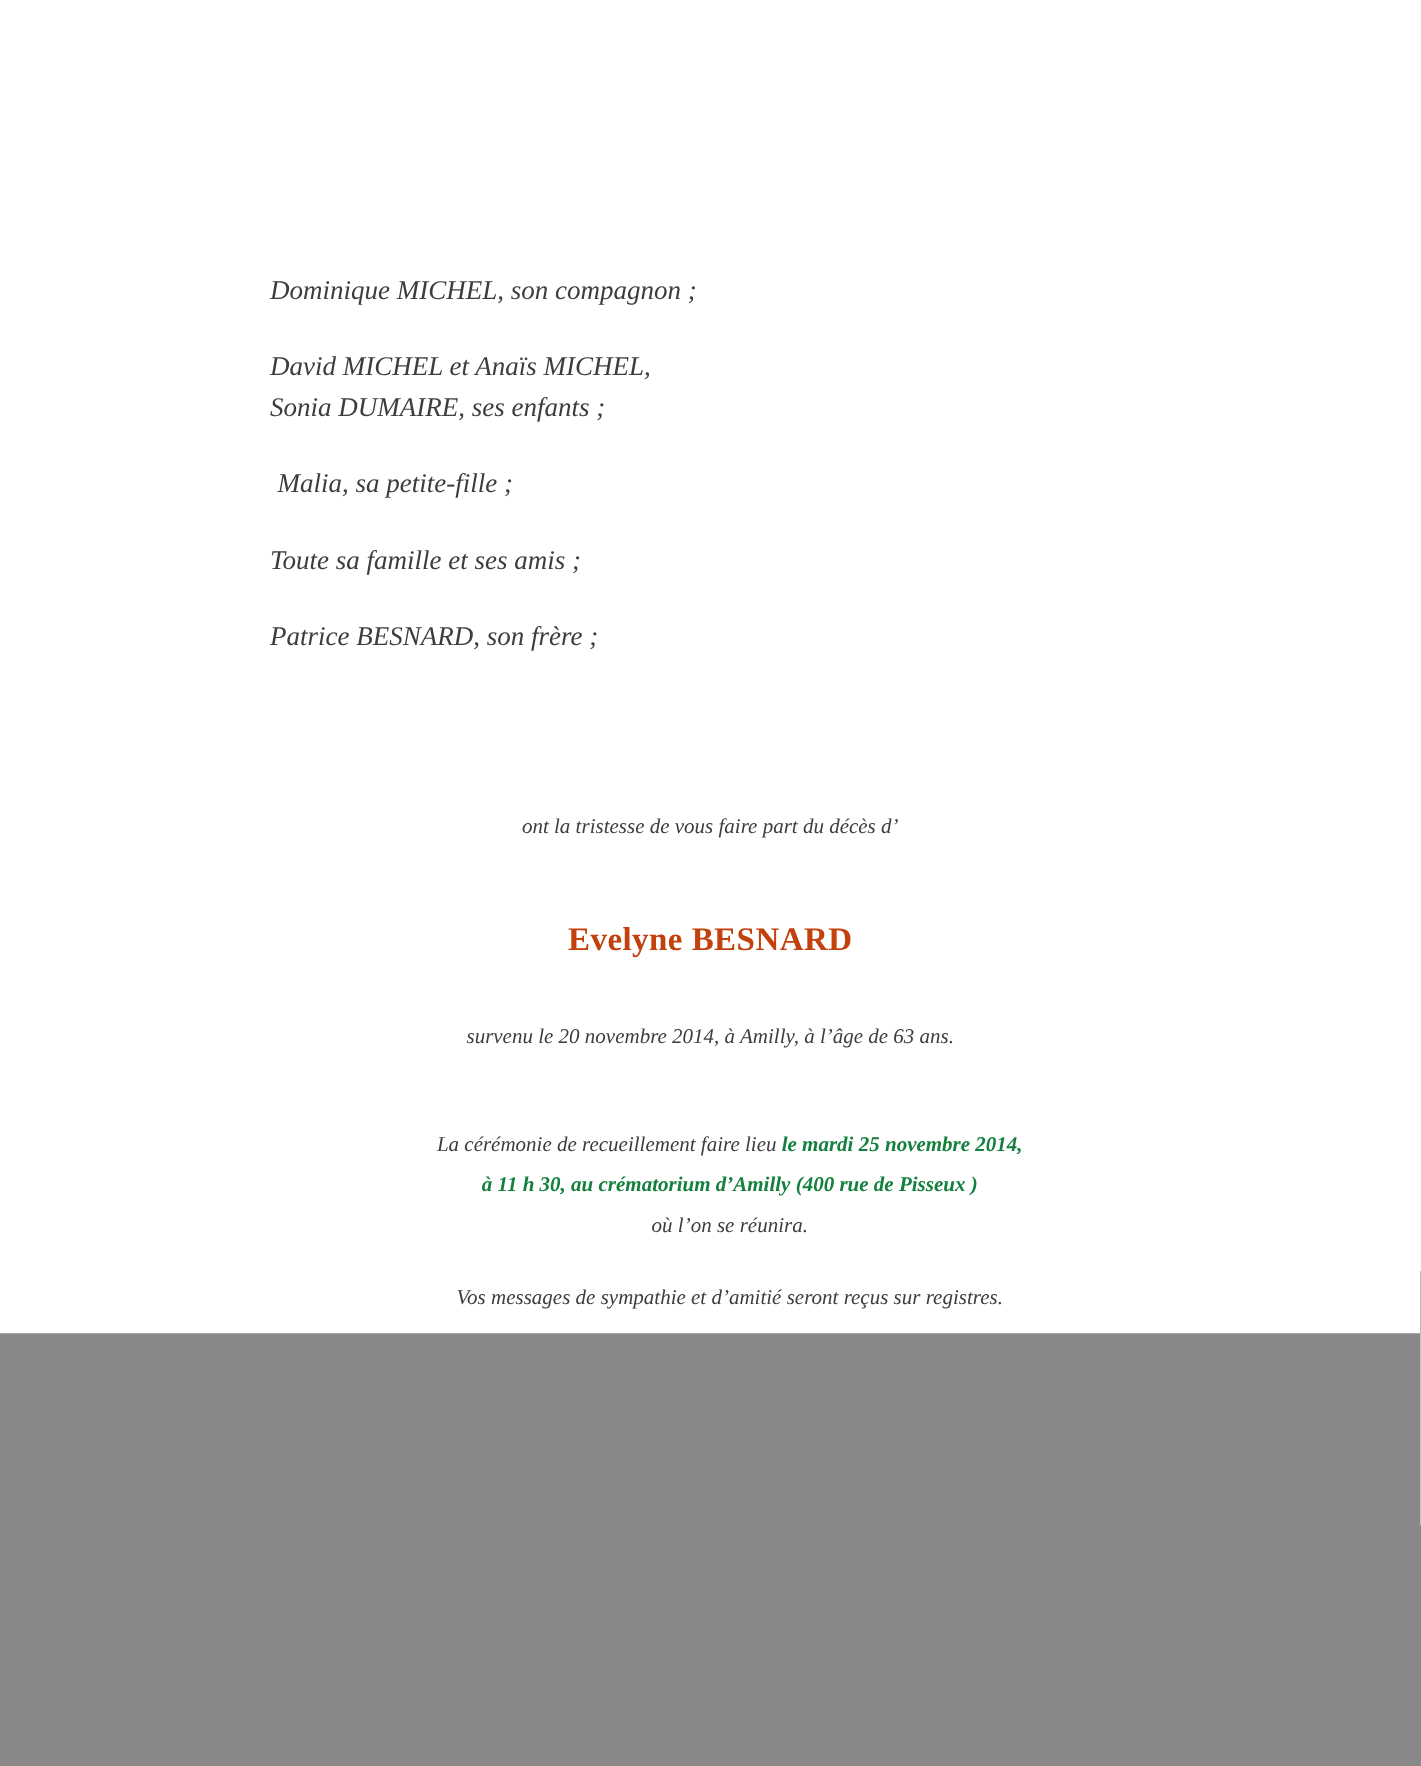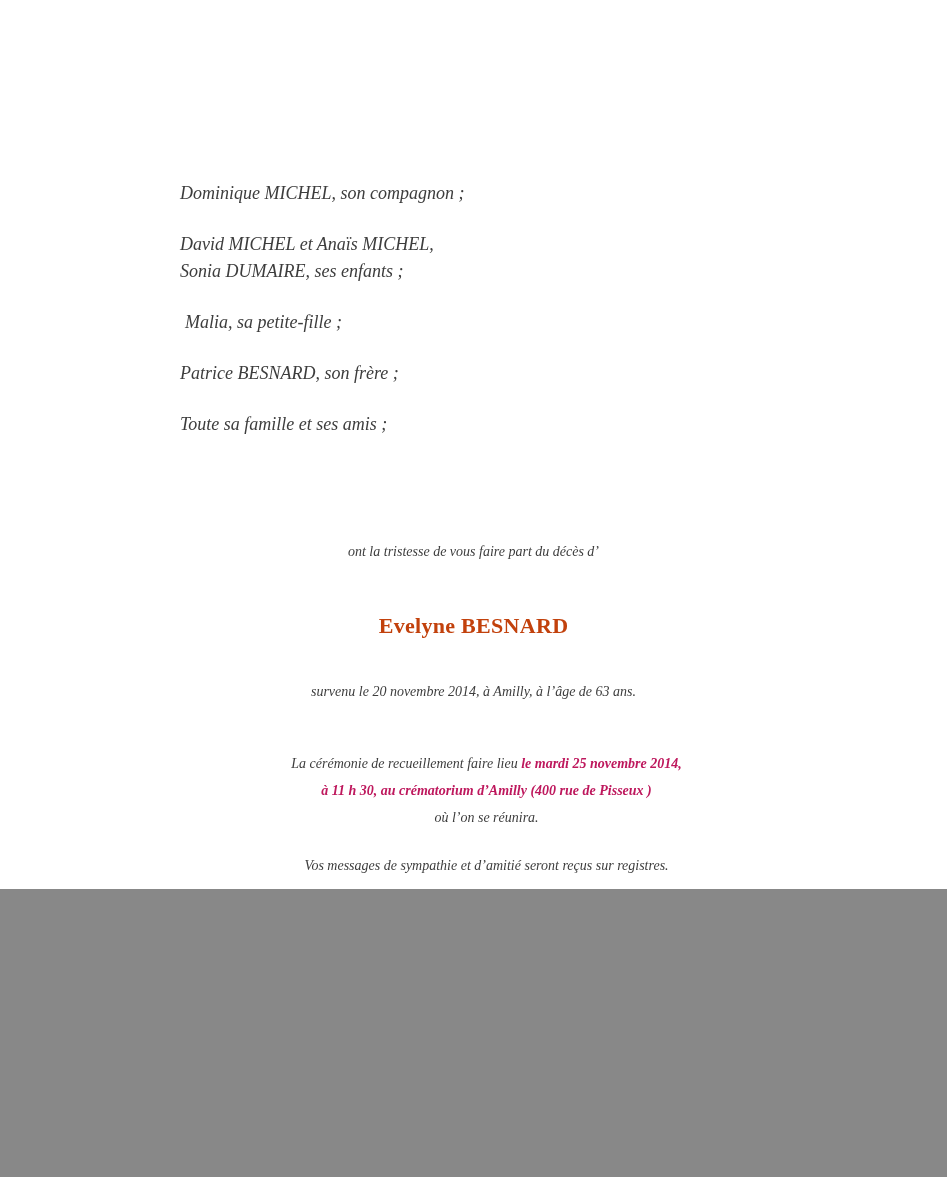--- a/index.html
+++ b/index.html
@@ -39,21 +39,21 @@
   .deceased {
     top: 612px;
     font-style: normal;
     font-weight: bold;
     font-size: 22px;
     color: #c2410c;
     letter-spacing: 0.3px;
   }
   .death-line { top: 678px; }
   .ceremony { top: 750px; left: 13px; }
-  .ceremony .b { font-weight: bold; color: #be185d; font-style: italic; }
+  .ceremony .b { font-weight: bold; color: #15803d; font-style: italic; }
   .registry { top: 852px; left: 13px; }
   .logo {
     position: absolute;
     left: 545px;
     top: 1010px;
     width: 152px;
     height: 64px;
   }
   .locations {
     position: absolute;
@@ -71,22 +71,22 @@
 </head>
 <body>
 
 <div class="page">
 
   <div class="family">
     <div class="fam-line first">Dominique MICHEL, son compagnon ;</div>
     <div class="fam-line">David MICHEL et Anaïs MICHEL,</div>
     <div class="fam-line cont">Sonia DUMAIRE, ses enfants ;</div>
     <div class="fam-line indent-sm">Malia, sa petite-fille ;</div>
+    <div class="fam-line">Toute sa famille et ses amis ;</div>
     <div class="fam-line">Patrice BESNARD, son frère ;</div>
-    <div class="fam-line">Toute sa famille et ses amis ;</div>
   </div>
 
   <div class="centered intro">ont la tristesse de vous faire part du décès d’</div>
 
   <div class="centered deceased">Evelyne BESNARD</div>
 
   <div class="centered death-line">survenu le 20 novembre 2014, à Amilly, à l’âge de 63 ans.</div>
 
   <div class="centered ceremony">
     <div><span>La cérémonie de recueillement faire lieu </span><span class="b">le mardi 25 novembre 2014,</span></div>

